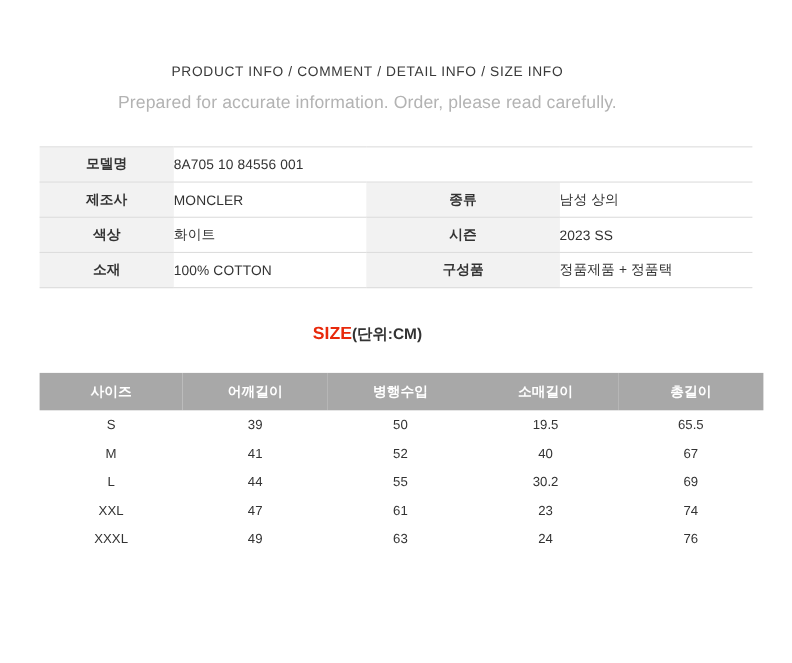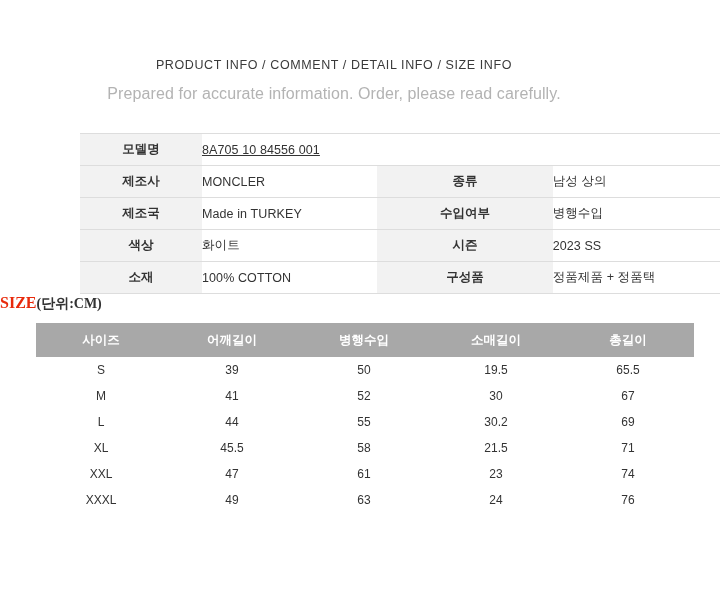--- a/index.html
+++ b/index.html
@@ -34,21 +34,20 @@
     font-size: 16px;
     color: #b3b3b3;
     letter-spacing: 0.1px;
     font-weight: 400;
   }
 
   
   .info-table-wrap {
     margin-top: 30px;
     padding: 0 36px;
-    margin-left: 44px;
   }
   table.info {
     width: 648px;
     border-collapse: collapse;
     table-layout: fixed;
   }
   table.info td {
     height: 31px;
     border-top: 1px solid #dddddd;
     border-bottom: 1px solid #dddddd;
@@ -66,43 +65,44 @@
   }
   td.val {
     padding-left: 14px;
     font-weight: 400;
     letter-spacing: 0.1px;
   }
   .col-lbl1 { width: 122px; }
   .col-val1 { width: 210px; }
   .col-lbl2 { width: 92px; }
   .col-val2 { width: 224px; }
-  .col-valwide { width: 526px; text-decoration: underline; }
+  .col-valwide { width: 526px; }
 
   
   .size-heading {
+    text-align: center;
+    margin-top: 33px;
     font-size: 15.5px;
     font-weight: 700;
     color: #333333;
-    font-family: Liberation Serif, serif;
   }
   .size-heading .red {
     color: #e8290b;
     font-weight: 700;
     font-size: 16px;
   }
   .size-heading .unit {
     color: #333333;
     font-weight: 700;
     font-size: 14px;
   }
 
   
   .size-table-wrap {
-    margin-top: 10px;
+    margin-top: 26px;
     padding: 0 36px;
   }
   table.size {
     width: 648px;
     border-collapse: collapse;
     table-layout: fixed;
   }
   table.size thead th {
     background: #a8a8a8;
     color: #ffffff;
@@ -143,26 +143,20 @@
           <td class="lbl col-lbl1">모델명</td>
           <td class="val col-valwide" colspan="3">8A705 10 84556 001</td>
         </tr>
         <tr>
           <td class="lbl col-lbl1">제조사</td>
           <td class="val col-val1">MONCLER</td>
           <td class="lbl col-lbl2">종류</td>
           <td class="val col-val2">남성 상의</td>
         </tr>
         <tr>
-          <td class="lbl col-lbl1">제조국</td>
-          <td class="val col-val1">Made in TURKEY</td>
-          <td class="lbl col-lbl2">수입여부</td>
-          <td class="val col-val2">병행수입</td>
-        </tr>
-        <tr>
           <td class="lbl col-lbl1">색상</td>
           <td class="val col-val1">화이트</td>
           <td class="lbl col-lbl2">시즌</td>
           <td class="val col-val2">2023 SS</td>
         </tr>
         <tr>
           <td class="lbl col-lbl1">소재</td>
           <td class="val col-val1">100% COTTON</td>
           <td class="lbl col-lbl2">구성품</td>
           <td class="val col-val2">정품제품 + 정품택</td>
@@ -191,38 +185,31 @@
           <td class="sc0">S</td>
           <td class="sc1">39</td>
           <td class="sc2">50</td>
           <td class="sc3">19.5</td>
           <td class="sc4">65.5</td>
         </tr>
         <tr>
           <td class="sc0">M</td>
           <td class="sc1">41</td>
           <td class="sc2">52</td>
-          <td class="sc3">30</td>
+          <td class="sc3">40</td>
           <td class="sc4">67</td>
         </tr>
         <tr>
           <td class="sc0">L</td>
           <td class="sc1">44</td>
           <td class="sc2">55</td>
           <td class="sc3">30.2</td>
           <td class="sc4">69</td>
         </tr>
         <tr>
-          <td class="sc0">XL</td>
-          <td class="sc1">45.5</td>
-          <td class="sc2">58</td>
-          <td class="sc3">21.5</td>
-          <td class="sc4">71</td>
-        </tr>
-        <tr>
           <td class="sc0">XXL</td>
           <td class="sc1">47</td>
           <td class="sc2">61</td>
           <td class="sc3">23</td>
           <td class="sc4">74</td>
         </tr>
         <tr>
           <td class="sc0">XXXL</td>
           <td class="sc1">49</td>
           <td class="sc2">63</td>

